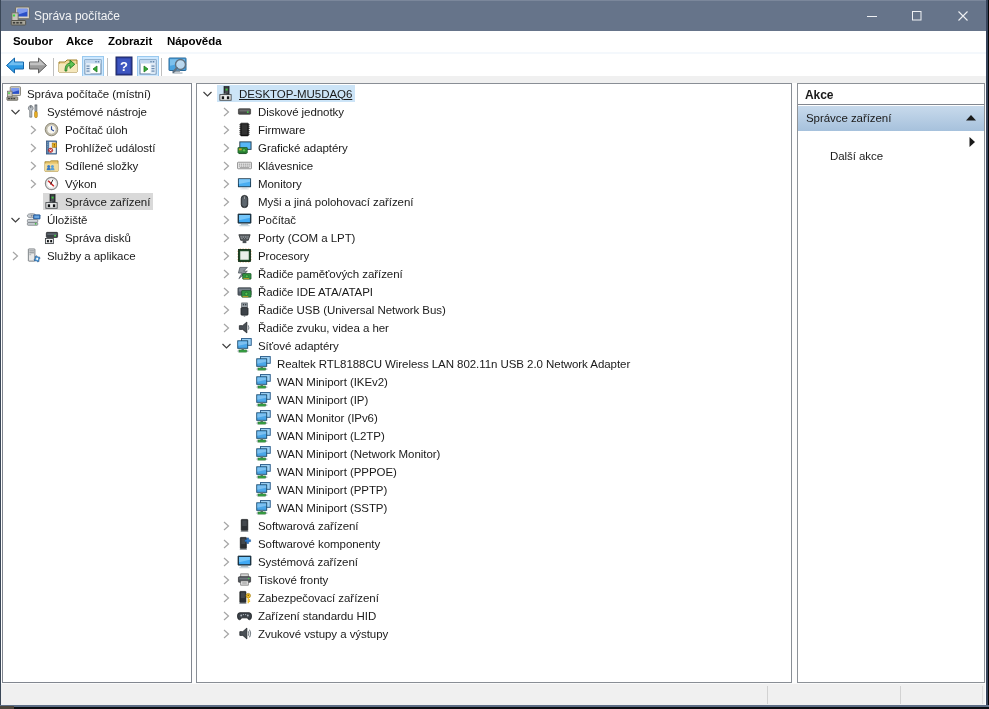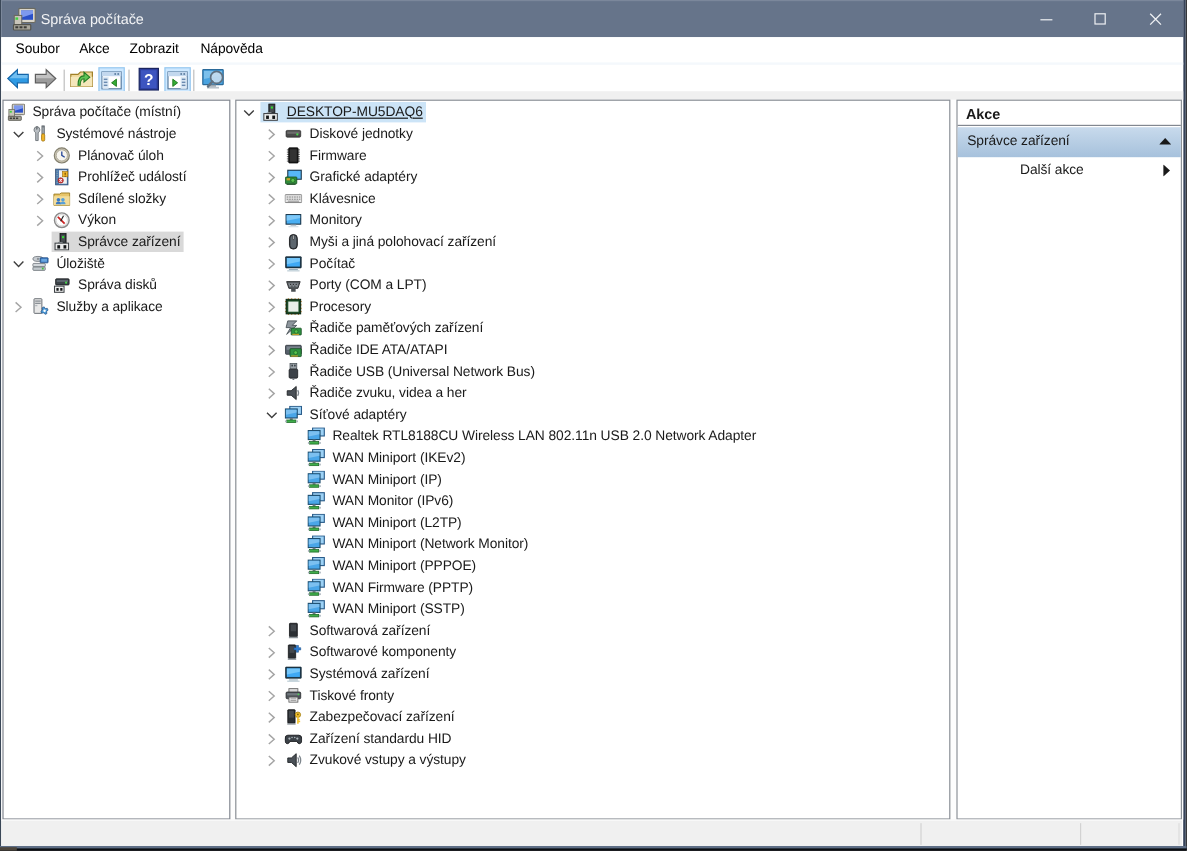--- a/index.html
+++ b/index.html
@@ -4,21 +4,21 @@
   html,body{margin:0;padding:0;}
   body{width:989px;height:709px;position:relative;overflow:hidden;background:#05070a;
        font-family:"Liberation Sans",sans-serif;font-size:11.5px;letter-spacing:-0.06px;color:#1a1a1a;
        -webkit-font-smoothing:antialiased;}
   .win{position:absolute;left:0;top:0;width:988px;height:706px;background:#fff;box-sizing:border-box;
        border-left:1px solid #3a4757;border-right:2px solid #36435a;}
   .titlebar{position:absolute;left:0;top:0;width:100%;height:31px;background:#66748a;border-top:1px solid #7b879b;box-sizing:border-box;}
   .title-ic{position:absolute;left:9px;top:5px;}
   .title-tx{position:absolute;left:33px;top:8px;color:#f2f3f5;font-size:12px;}
   .capbtn{position:absolute;top:0;height:31px;width:46px;color:#eef0f3;}
-  .menubar{position:absolute;left:0;top:31px;width:100%;height:21px;background:#fff;color:#000;}
+  .menubar{position:absolute;left:0;top:31px;width:100%;height:21px;background:#fff;color:#000;font-weight:bold;}
   .menubar span{position:absolute;top:4px;}
   .toolbar{position:absolute;left:0;top:52px;width:100%;height:24px;background:#fff;border-top:2px solid #f4f8fc;box-sizing:border-box;}
   .tbsep{position:absolute;top:4px;width:1px;height:19px;background:#bfbfbf;}
   .tbtn{position:absolute;top:1px;width:22px;height:22px;}
   .tbtn.sel{background:#cde8ff;border:1px solid #99c9ef;width:20px;height:20px;top:2px;}
   .content{position:absolute;left:0;top:76px;width:100%;height:607px;background:#fdfdfd;}
   .panel{position:absolute;top:7px;bottom:0;background:#fff;}
   .pL{left:1px;width:188px;border:1px solid #828790;}
   .pM{left:195px;width:594px;border:1px solid #898e95;}
   .pR{left:796px;width:186px;border:1px solid #8d9298;}
@@ -36,21 +36,21 @@
   .hl-blue{background:#cce4f7;text-decoration:underline;}
   .L0{padding-left:5px}.L1{padding-left:24px}.L2{padding-left:43px}
   .K0{padding-left:2px}.K1{padding-left:7px}.K2{padding-left:25px}
   
   .akce-h{position:absolute;left:0;top:0;width:100%;height:20px;border-bottom:1px solid #828790;}
   .akce-h b{position:absolute;left:7px;top:4px;font-size:12px;}
   .act-sel{position:absolute;left:0;top:22px;width:100%;height:25px;
            background:linear-gradient(#c8daec,#a6c1dc);}
   .act-sel span{position:absolute;left:8px;top:6px;}
   .act-more{position:absolute;left:0;top:47px;width:100%;height:24px;}
-  .act-more span{position:absolute;left:32px;top:5px;margin-left:20px;}
+  .act-more span{position:absolute;left:32px;top:19px;}
 </style></head>
 <body>
 <svg width="0" height="0" style="position:absolute">
 <defs>
 <g id="chev-c">
         <path d="M3 2 L7.5 6 L3 10" fill="none" stroke="#a5a5a5" stroke-width="1.2"></path>
       </g>
 <g id="chev-o">
         <path d="M1.5 4 L5.5 8 L9.5 4" fill="none" stroke="#404040" stroke-width="1.2"></path>
       </g>
@@ -389,21 +389,21 @@
             </span>
           </div>
         <div class="trow K2">
             <svg class="chev">
               <use href="#chev-c"></use>
             </svg>
             <span class="grp">
               <svg class="tic">
                 <use href="#i-clock"></use>
               </svg>
-              <span class="lbl">Plánovač úloh</span>
+              <span class="lbl">Počítač úloh</span>
             </span>
           </div>
         <div class="trow K2">
             <svg class="chev">
               <use href="#chev-c"></use>
             </svg>
             <span class="grp">
               <svg class="tic">
                 <use href="#i-evt"></use>
               </svg>
@@ -703,21 +703,21 @@
               </svg>
               <span class="lbl">WAN Miniport (PPPOE)</span>
             </span>
           </div>
         <div class="trow L2">
             <span class="chev"></span>
             <span class="grp">
               <svg class="tic">
                 <use href="#i-net"></use>
               </svg>
-              <span class="lbl">WAN Firmware (PPTP)</span>
+              <span class="lbl">WAN Miniport (PPTP)</span>
             </span>
           </div>
         <div class="trow L2">
             <span class="chev"></span>
             <span class="grp">
               <svg class="tic">
                 <use href="#i-net"></use>
               </svg>
               <span class="lbl">WAN Miniport (SSTP)</span>
             </span>

